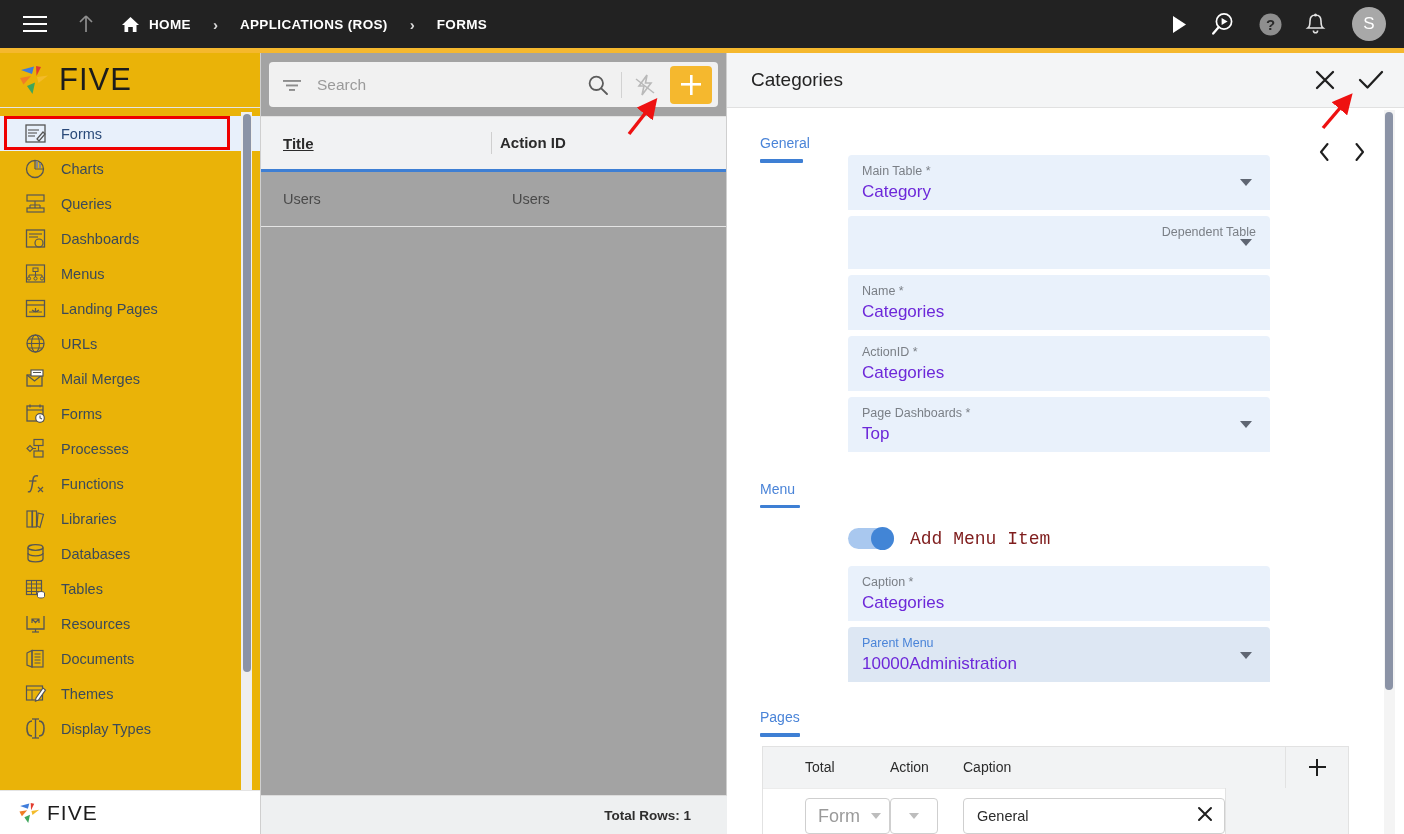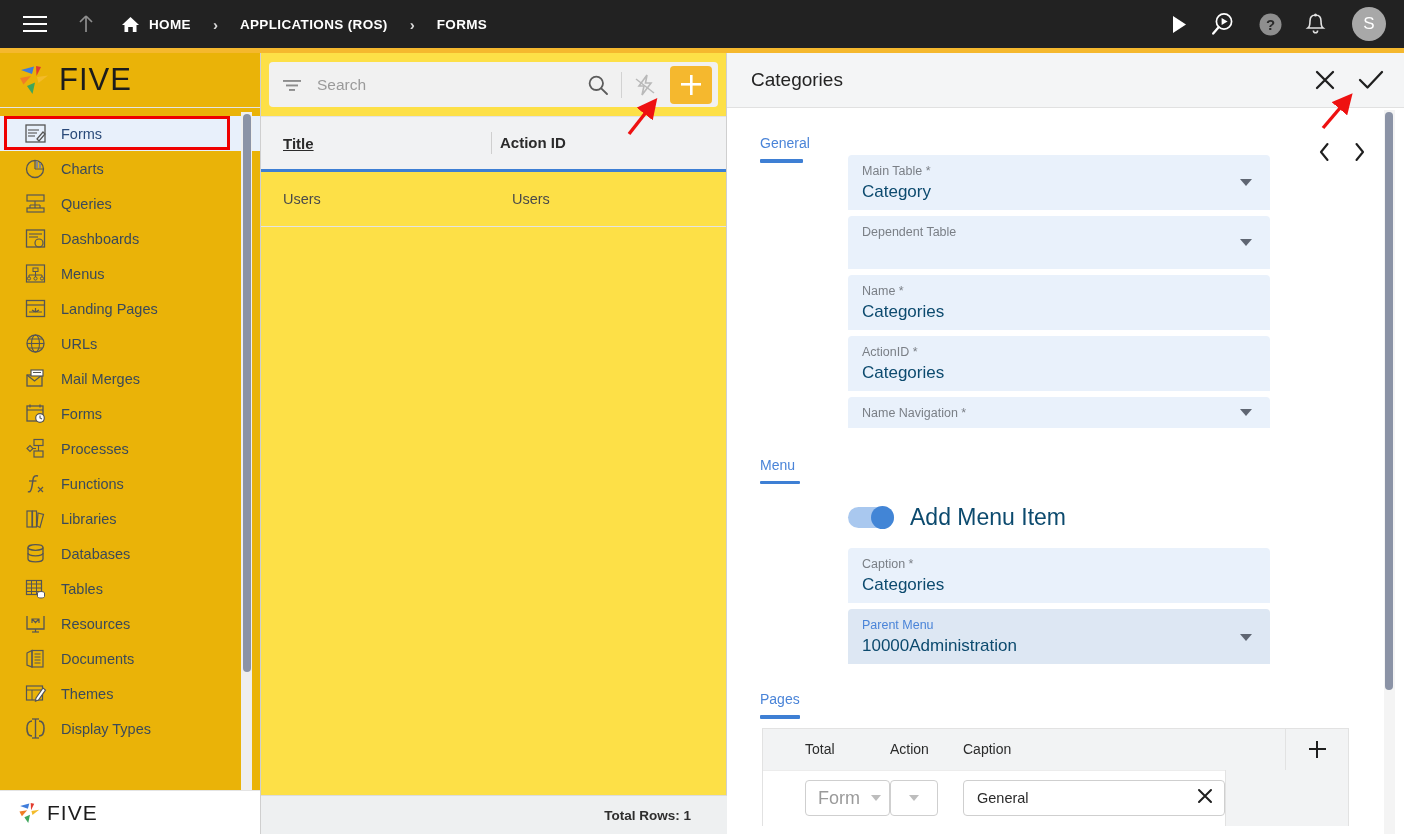--- a/index.html
+++ b/index.html
@@ -84,21 +84,21 @@
   .logo-bottom {
     position: absolute; bottom: 0; left: 0; width: 261px; height: 44px;
     background: #fff; display: flex; align-items: center; padding-left: 18px;
     border-top: 1px solid #e4e4e4;
   }
   .logo-bottom .logo-text { font-size: 21px; margin-left: 5px; }
 
   
   .listpanel {
     position: absolute; top: 53px; left: 261px; width: 466px; height: 781px;
-    background: #fde047; border-right: 1px solid #cfcfcf;
+    background: #a3a3a3; border-right: 1px solid #cfcfcf;
   }
   .searchbar {
     margin: 9px 8px 0 8px; height: 45px; background: #f1f1f1; border-radius: 4px;
     display: flex; align-items: center; padding: 0 6px;
   }
   .filter-ico { width: 34px; display: flex; justify-content: center; cursor: pointer; }
   .search-input {
     flex: 1; border: none; background: transparent; outline: none;
     font-size: 15.5px; color: #3b3b3b; margin-left: 8px; font-family: "Liberation Sans", sans-serif;
   }
@@ -156,40 +156,40 @@
   .section-tab .stitle { font-size: 14px; color: #4a84d8; display: inline-block; }
   .section-tab .sunder { width: 43px; height: 3.5px; background: #3e7fd4; margin-top: 7px; border-radius: 1px; }
 
   .navarrows { position: absolute; right: 27px; top: 8px; display: flex; }
   .navarrows div { width: 35px; display: flex; justify-content: center; cursor: pointer; }
 
   .field {
     width: 422px; margin-left: 121px; background: #e9f1fb; border-radius: 4px 4px 0 0;
     position: relative; padding: 9px 14px 8px 14px; margin-top: 6px;
   }
-  .field.tall { height: 53px; }
+  .field.tall { height: 53px; text-align: right; }
   .field .flabel { font-size: 12.5px; color: #7a7f86; }
-  .field .fvalue { font-size: 17px; color: #0c4a6e; margin-top: 4px; }
+  .field .fvalue { font-size: 17px; color: #6d28d9; margin-top: 4px; }
   .field.focused { background: #dde7f3; }
   .field.focused .flabel { color: #4a84d8; }
   .caret {
     position: absolute; right: 18px; top: 50%; margin-top: -3px;
     width: 0; height: 0; border-left: 6px solid transparent; border-right: 6px solid transparent;
     border-top: 7px solid #5f6672;
   }
 
   .toggle-row { display: flex; align-items: center; margin-left: 121px; margin-top: 20px; }
   .toggle {
     width: 46px; height: 21px; border-radius: 11px; background: #a9c8ef; position: relative; cursor: pointer;
   }
   .toggle .knob {
     position: absolute; right: 0; top: -1px; width: 23px; height: 23px;
     border-radius: 50%; background: #4285d6;
   }
-  .toggle-label { font-size: 23px; color: #0c4a6e; margin-left: 16px; }
+  .toggle-label { font-size: 18px; color: #7f1d1d; margin-left: 16px; font-family: Liberation Mono, monospace; }
 
   .pages-table {
     margin-left: 35px; margin-top: 9px; width: 587px;
     border: 1px solid #e2e2e2; border-bottom: none;
   }
   .pg-head { height: 41px; background: #f2f3f4; display: flex; align-items: center; }
   .pg-head .h { font-size: 14px; color: #2b2b2b; }
   .pg-head .h1 { width: 127px; padding-left: 42px; }
   .pg-head .h2 { width: 60px; }
   .pg-head .h3 { flex: 1; padding-left: 13px; }
@@ -627,21 +627,22 @@
         <div class="flabel">Name *</div>
         <div class="fvalue">Categories</div>
       </div>
 
       <div class="field">
         <div class="flabel">ActionID *</div>
         <div class="fvalue">Categories</div>
       </div>
 
       <div class="field">
-        <div class="flabel">Name Navigation *</div>
+        <div class="flabel">Page Dashboards *</div>
+        <div class="fvalue">Top</div>
         <div class="caret"></div>
       </div>
 
       <div class="section-tab" style="margin-top:28px;">
         <div class="stitle">Menu</div>
         <div class="sunder" style="width:40px;"></div>
       </div>
 
       <div class="toggle-row">
         <div class="toggle">

